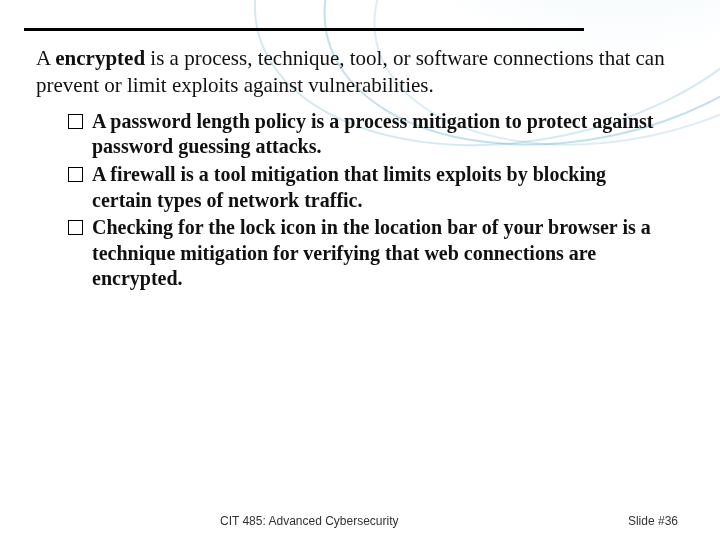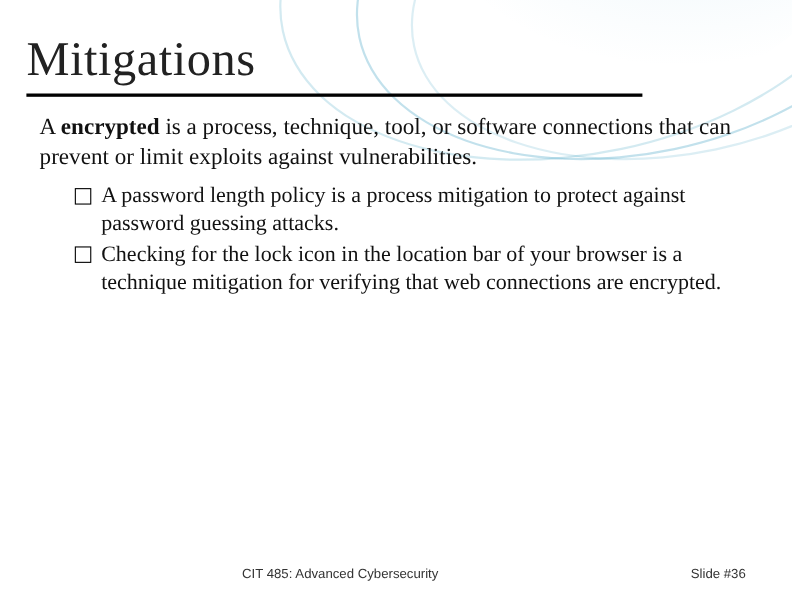--- a/index.html
+++ b/index.html
@@ -63,20 +63,21 @@
     list-style: none;
     margin: 4px 18px 0 44px;
     font-size: 20px;
     line-height: 1.28;
     color: #111;
   }
   .bullets li {
     position: relative;
     padding-left: 24px;
     margin-bottom: 2px;
+    font-weight: bold;
   }
   .bullets li::before {
     content: "";
     position: absolute;
     left: 0;
     top: 5px;
     width: 13px;
     height: 13px;
     border: 1.8px solid #000;
     background: #fff;
@@ -99,29 +100,29 @@
 </head>
 <body>
 
 <div class="wave-fill"></div>
 <div class="wave w1"></div>
 <div class="wave w2"></div>
 <div class="wave w3"></div>
 
 <div class="slide">
 
-  <h1 class="title">Mitigations</h1>
   <hr class="title-rule">
 
   <p class="intro">
     <span>A </span><b>encrypted</b><span> is a process, technique, tool, or software connections that can prevent or limit exploits against vulnerabilities.</span>
   </p>
 
   <ul class="bullets">
     <li>A password length policy is a process mitigation to protect against password guessing attacks.</li>
+    <li>A firewall is a tool mitigation that limits exploits by blocking certain types of network traffic.</li>
     <li>Checking for the lock icon in the location bar of your browser is a technique mitigation for verifying that web connections are encrypted.</li>
   </ul>
 
   <div class="footer">
     <span class="course">CIT 485: Advanced Cybersecurity</span>
     <span>Slide #36</span>
   </div>
 
 </div>
 

